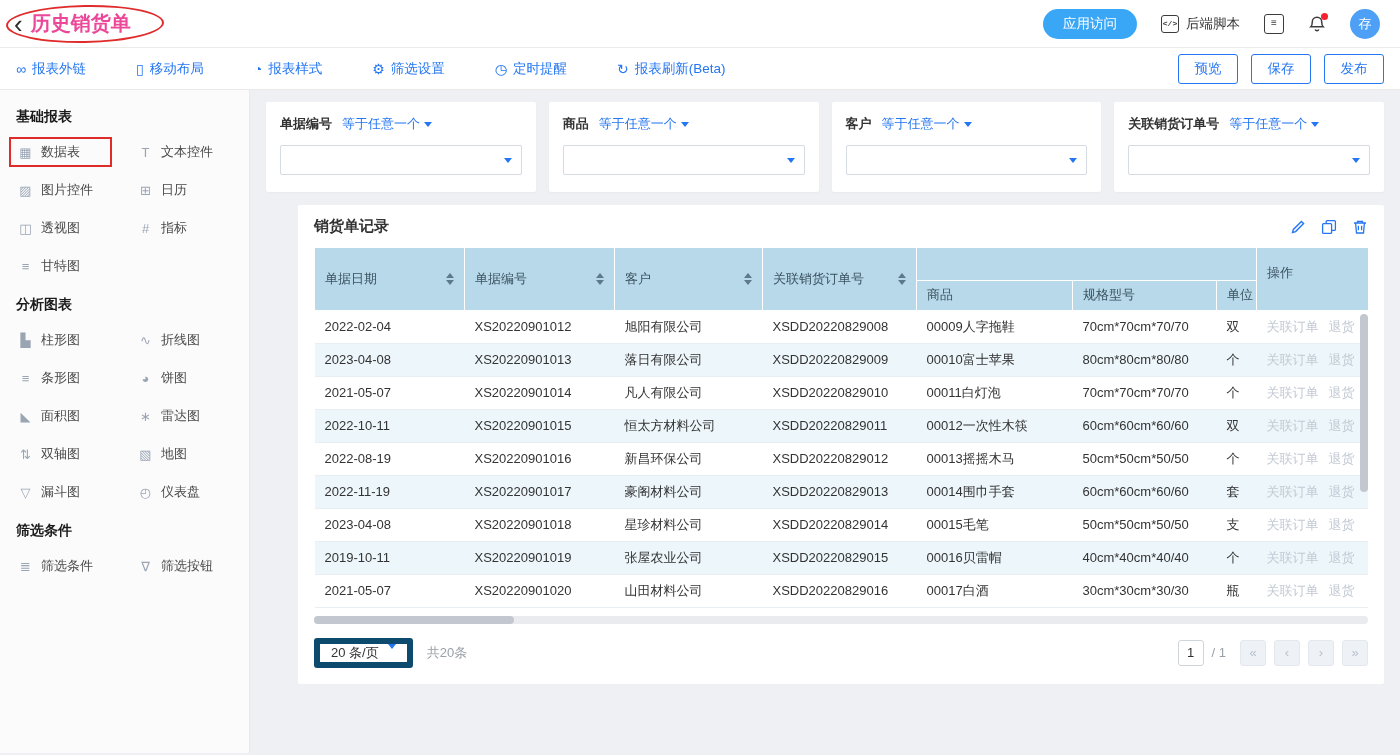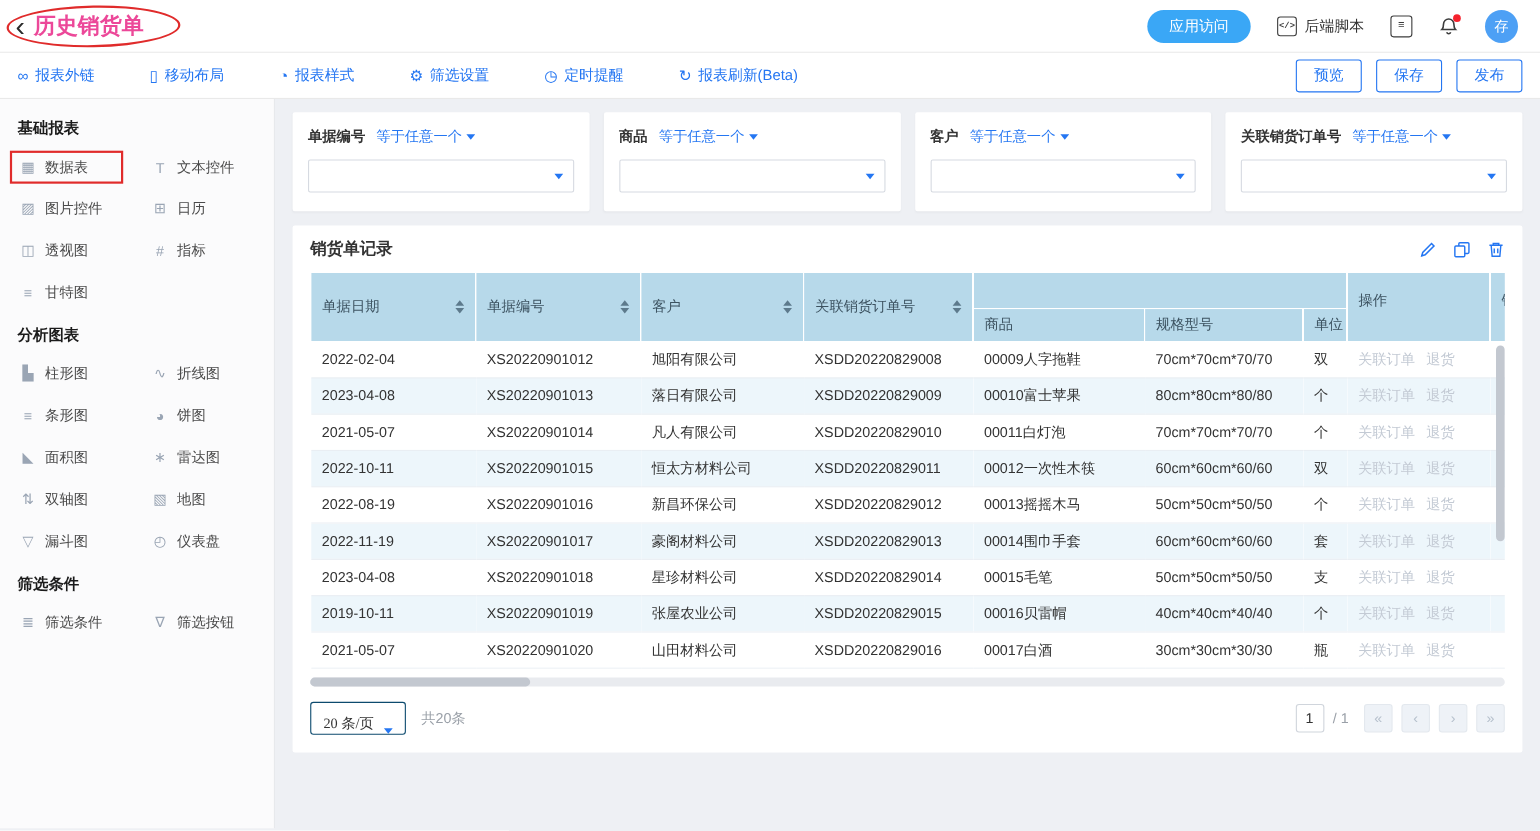--- a/index.html
+++ b/index.html
@@ -44,21 +44,21 @@
   .filters { display:flex; gap:13px; margin-bottom:13px; }
   .filter-card { flex:1; background:#fff; border-radius:2px; padding:13px 14px; height:90px; box-shadow:0 1px 2px rgba(0,0,0,.03); }
   .filter-head { display:flex; align-items:center; gap:10px; }
   .filter-label { font-size:13px; font-weight:bold; color:#333; white-space:nowrap; }
   .filter-op { font-size:13px; color:#2476f2; display:flex; align-items:center; gap:4px; cursor:pointer; white-space:nowrap; }
   .caret { width:0; height:0; border-left:4px solid transparent; border-right:4px solid transparent; border-top:5px solid #2476f2; display:inline-block; }
   .filter-select { margin-top:12px; height:30px; border:1px solid #d6dae1; border-radius:2px; position:relative; cursor:pointer; background:#fff; }
   .filter-select .caret { position:absolute; right:9px; top:12px; }
 
   
-  .table-card { background:#fff; border-radius:2px; padding:12px 16px 16px; position:relative; }
+  .table-card { background:#fff; border-radius:2px; padding:12px 16px 16px; position:relative;margin-left:32px; }
   .table-head { display:flex; align-items:center; }
   .table-title { font-size:15px; font-weight:bold; color:#333; }
   .table-tools { margin-left:auto; display:flex; gap:15px; align-items:center; }
   .tool-icon { cursor:pointer; display:flex; }
 
   .table-wrap { margin-top:12px; position:relative; overflow:hidden; width:100%; }
   table { border-collapse:collapse; table-layout:fixed; width:1096px; font-size:13px; }
   thead tr:nth-child(1) { height:32px; }
   thead tr:nth-child(2) { height:30px; }
   thead th { background:#b7d9ea; color:#3c5260; font-weight:normal; text-align:left; padding:0 10px; border:1px solid rgba(255,255,255,.55); border-top:none; overflow:hidden; white-space:nowrap; }
@@ -71,21 +71,21 @@
   tbody tr:nth-child(even) td { background:#edf6fb; }
   td.action-td { color:#c3cad4; }
   .action-td span { margin-right:10px; cursor:pointer; }
   .v-thumb { position:absolute; right:0; top:66px; width:8px; height:178px; background:#c3c8d0; border-radius:4px; z-index:5; cursor:pointer; }
 
   .h-scroll { margin-top:8px; height:8px; background:#e9ebef; border-radius:4px; position:relative; width:100%; }
   .h-thumb { position:absolute; left:0; top:0; width:200px; height:8px; background:#c3c8d0; border-radius:4px; cursor:pointer; }
 
   
   .pager { margin-top:14px; display:flex; align-items:center; }
-  .page-size { border:1px solid #0c4a6e; border-radius:3px; height:30px; padding:0 11px; display:flex; align-items:flex-end; gap:9px; font-size:13px; cursor:pointer; color:#333;font-family:Liberation Serif, serif; }
+  .page-size { border:6px solid #0c4a6e; border-radius:3px; height:30px; padding:0 11px; display:flex; align-items:flex-start; gap:9px; font-size:13px; cursor:pointer; color:#333; }
   .total { margin-left:14px; color:#9aa0a8; font-size:13px; }
   .pager-right { margin-left:auto; display:flex; align-items:center; gap:8px; }
   .cur-page { width:26px; height:26px; border:1px solid #d0d5dc; border-radius:3px; display:flex; align-items:center; justify-content:center; font-size:13px; color:#333; cursor:pointer; }
   .page-total { color:#9aa0a8; font-size:13px; margin-right:6px; }
   .nav-btn { width:26px; height:26px; background:#eef2f7; border:1px solid #e3e8ee; border-radius:3px; color:#b7c1cd; font-size:13px; display:flex; align-items:center; justify-content:center; cursor:pointer; }
 </style>
 </head>
 <body>
 
 <div class="top-header">

